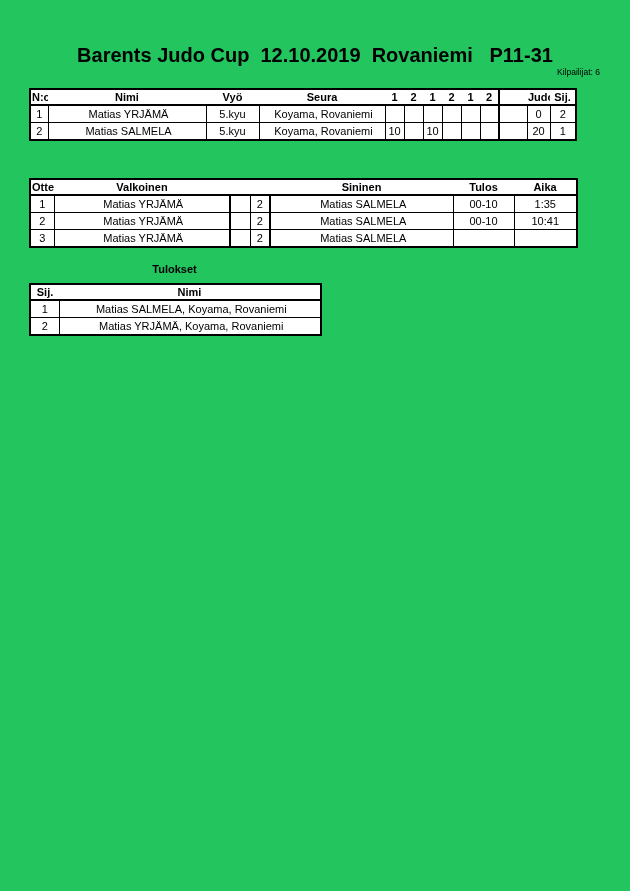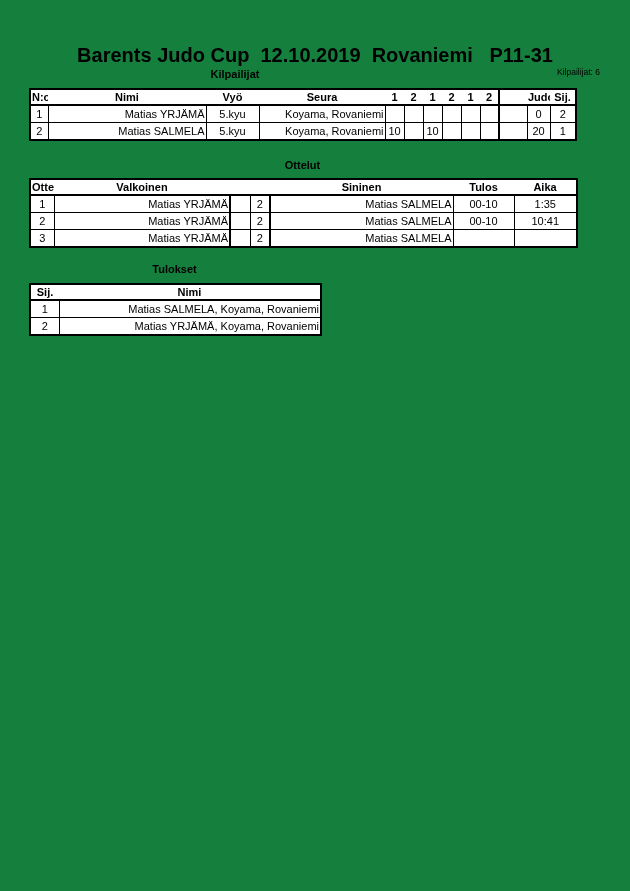--- a/index.html
+++ b/index.html
@@ -1,17 +1,17 @@
 <!DOCTYPE html>
 <html><head>
 <meta charset="utf-8">
 <style>
   html,body { margin:0; padding:0; background:#ffffff; }
   .page {
-    position:relative; width:630px; height:891px; background:#15803d;
+    position:relative; width:630px; height:891px; background:#22c55e;
     font-family:"Liberation Sans", sans-serif; color:#000;
     overflow:hidden;
   }
   .main-title {
     position:absolute; top:44px; left:0; width:630px;
     text-align:center; font-size:20px; font-weight:bold;
     white-space:pre; letter-spacing:0;
   }
   .sec-title { position:absolute; font-size:11px; font-weight:bold; text-align:center; }
   .kilp-title { top:68px; left:0; width:470px; }
@@ -32,32 +32,31 @@
     font-size:11px; font-weight:bold; text-align:center;
     height:14px; padding:0 1px; vertical-align:middle;
     white-space:nowrap; overflow:hidden;
   }
   .tbl td {
     border:1px solid #000;
     font-size:11px; text-align:center;
     height:16px; padding:0 1px; vertical-align:middle;
     white-space:nowrap; overflow:hidden;
   }
-  .tbl .al  { text-align:right; padding-left:4px; }
+  .tbl .al  { text-align:center; padding-left:4px; }
   .tbl th.al { padding-left:1px; }
   .tbl .bl2 { border-left:2px solid #000 !important;padding-left:44px; }
   .tbl .br2 { border-right:2px solid #000 !important; }
 </style>
 </head>
 <body>
 
 <div class="page">
 
   <div class="main-title">Barents Judo Cup  12.10.2019  Rovaniemi   P11-31</div>
-  <div class="sec-title kilp-title">Kilpailijat</div>
   <div class="kilp-count">Kilpailijat: 6</div>
 
   <table class="tbl t1">
     <colgroup>
       <col style="width:18px">
         <col style="width:158px">
         <col style="width:53px">
         <col style="width:126px">
       <col style="width:19px">
         <col style="width:19px">
@@ -111,21 +110,20 @@
       <td></td>
       <td></td>
       <td></td>
       <td class="bl2">2</td>
       <td>20</td>
       <td>1</td>
     </tr>
   </tbody>
     </table>
 
-  <div class="sec-title ottelut-title">Ottelut</div>
 
   <table class="tbl t2">
     <colgroup>
       <col style="width:24px">
         <col style="width:176px">
         <col style="width:20px">
         <col style="width:20px">
       <col style="width:183px">
         <col style="width:61px">
         <col style="width:63px">

